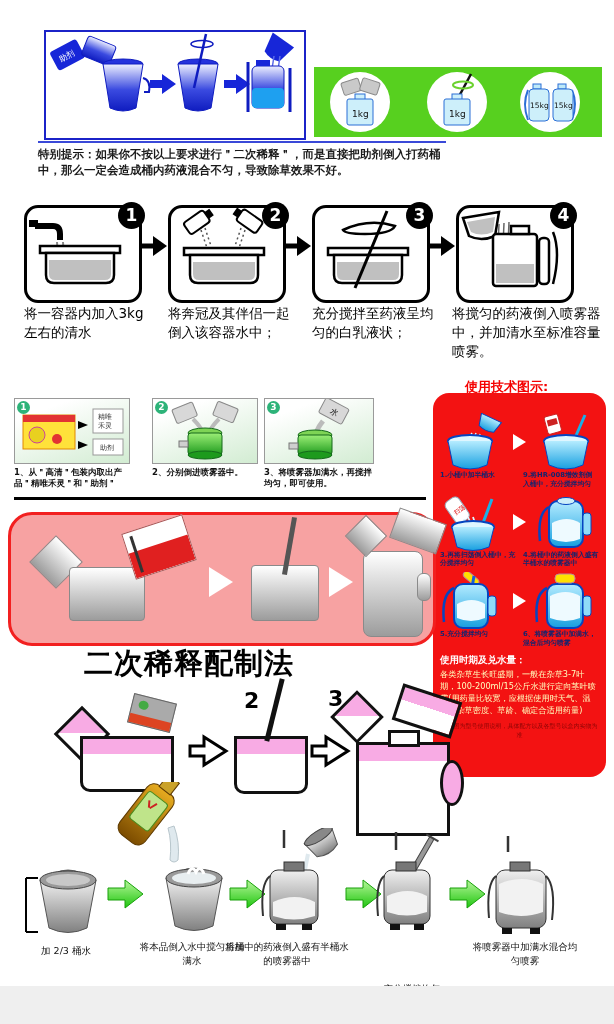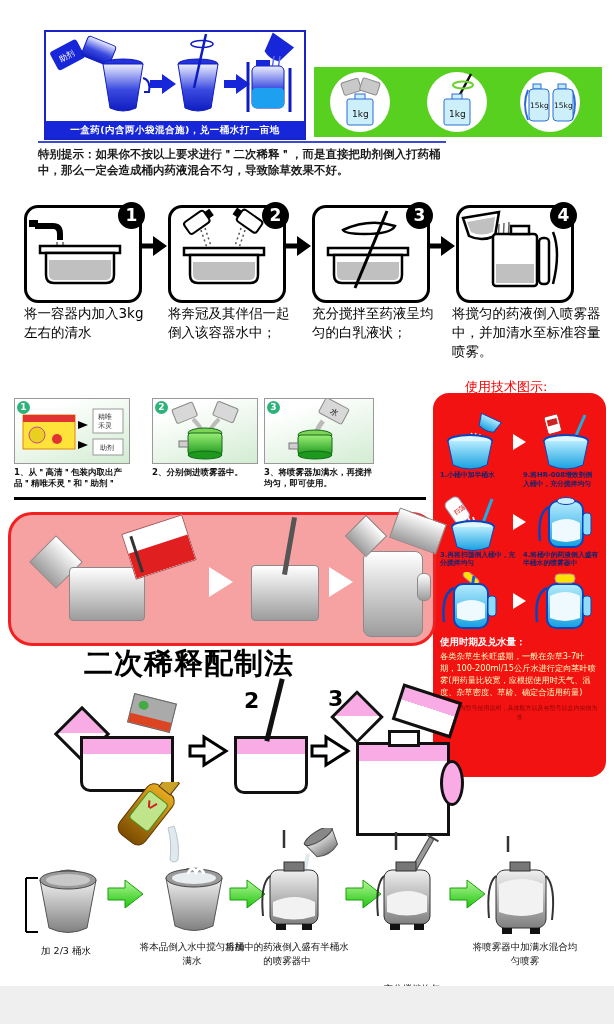--- a/index.html
+++ b/index.html
@@ -22,21 +22,21 @@
   .badge{position:absolute;top:-6px;right:-6px;width:27px;height:27px;border-radius:50%;background:#000;
          color:#fff;font-weight:bold;font-size:17px;text-align:center;line-height:27px;}
   .steptext{font-size:13.5px;color:#000;line-height:1.42;font-weight:500;}
   
   .panelimg{position:relative;border:1px solid #9a9a9a;background:linear-gradient(160deg,#ffffff 20%,#d2ecd2);height:64px;}
   .pnum{position:absolute;left:2px;top:2px;width:13px;height:13px;border-radius:50%;background:#2db379;
         color:#fff;font-size:9px;font-weight:bold;text-align:center;line-height:13px;}
   .pcap{font-size:8.5px;font-weight:bold;line-height:1.3;margin-top:3px;color:#111;}
   .blackline{left:14px;top:497px;width:412px;height:3px;background:#000;}
   
-  .redtitle{left:465px;top:378px;color:#f50000;font-weight:normal;font-size:13px;}
+  .redtitle{left:465px;top:378px;color:#f50000;font-weight:bold;font-size:13px;}
   .redpanel{left:433px;top:393px;width:173px;height:384px;background:#f31212;border-radius:16px;
             padding:20px 7px;box-sizing:border-box;}
   .rrow{display:flex;align-items:center;justify-content:space-between;}
   .rcapr{display:flex;justify-content:space-between;}
   .rcap{width:76px;font-size:6.8px;color:#14246e;font-weight:bold;line-height:1.3;}
   .warrow{width:0;height:0;border-left:13px solid #fff;border-top:8px solid transparent;border-bottom:8px solid transparent;}
   .usetitle{font-size:9.5px;font-weight:bold;color:#fff;margin-top:6px;}
   .usebody{font-size:8.2px;color:#ffffbe;line-height:1.45;margin-top:2px;}
   .footnote{font-size:6px;color:#8f0606;text-align:center;margin-top:5px;}
   
@@ -110,21 +110,20 @@
       <g transform="rotate(35 232 14)">
           <path d="M220 6 L246 6 L242 26 Q233 30 224 26 Z" fill="#1726d8"></path>
         </g>
       <path d="M228 24 q-2 14 -4 22 M234 24 q-2 14 -3 22" stroke="#5a6ae8" stroke-width="1.5" fill="none"></path>
       <rect x="206" y="34" width="32" height="42" rx="5" fill="url(#gBlue)" stroke="#0f1cc0"></rect>
       <rect x="206" y="56" width="32" height="20" rx="4" fill="#1ea0f0"></rect>
       <line x1="202" y1="30" x2="202" y2="80" stroke="#0f1cc0" stroke-width="3"></line>
       <line x1="244" y1="36" x2="244" y2="80" stroke="#0f1cc0" stroke-width="3"></line>
       <rect x="210" y="28" width="14" height="6" fill="#1726d8"></rect>
     </svg>
-    <div class="bluebar">一盒药(内含两小袋混合施)，兑一桶水打一亩地</div>
   </div>
 
   <div class="abs greenbox">
     <div class="gcirc" style="left:16px">
       <svg width="60" height="60">
         <g transform="rotate(-18 22 14)">
             <rect x="12" y="8" width="18" height="13" rx="2" fill="#c9c9c9" stroke="#8a8a8a"></rect>
           </g>
         <g transform="rotate(18 40 14)">
             <rect x="31" y="8" width="18" height="13" rx="2" fill="#c9c9c9" stroke="#8a8a8a"></rect>
@@ -350,20 +349,24 @@
       </svg>
       <div class="warrow"></div>
       <svg width="66" height="58">
         <path d="M14 16 q-13 6 -10 34" fill="none" stroke="#0545c0" stroke-width="2.5"></path>
         <rect x="14" y="12" width="36" height="44" rx="9" fill="url(#gCyan)" stroke="#0545c0" stroke-width="2"></rect>
         <path d="M17 24 q16 -8 30 0 v22 q-15 6 -30 0 z" fill="#eefaff"></path>
         <rect x="22" y="2" width="20" height="9" rx="4" fill="#ffe000" stroke="#b89"></rect>
         <rect x="50" y="24" width="8" height="20" rx="3" fill="#8fdcf8" stroke="#0545c0"></rect>
       </svg>
     </div>
+    <div class="rcapr">
+      <div class="rcap">5.充分搅拌均匀</div>
+      <div class="rcap">6、将喷雾器中加满水，混合后均匀喷雾</div>
+    </div>
     <div class="usetitle">使用时期及兑水量：</div>
     <div class="usebody">各类杂草生长旺盛期，一般在杂草3-7叶期，100-200ml/15公斤水进行定向茎叶喷雾(用药量比较宽，应根据使用时天气、温度、杂草密度、草龄、确定合适用药量)</div>
     <div class="footnote">介绍图为型号使用说明，具体配方以及各型号以盒内实物为准</div>
   </div>
 
   <div class="abs pinkbox">
     <div class="abs gray" style="left:26px;top:28px;width:36px;height:36px;transform:rotate(45deg)"></div>
     <div class="abs gray" style="left:58px;top:52px;width:74px;height:52px;border-radius:4px"></div>
     <div class="abs" style="left:116px;top:8px;width:62px;height:46px;transform:rotate(-18deg);background:#fff;border:1px solid #a55;overflow:hidden">
       <div style="position:absolute;left:0;right:0;bottom:0;height:26px;background:#e02020"></div>

